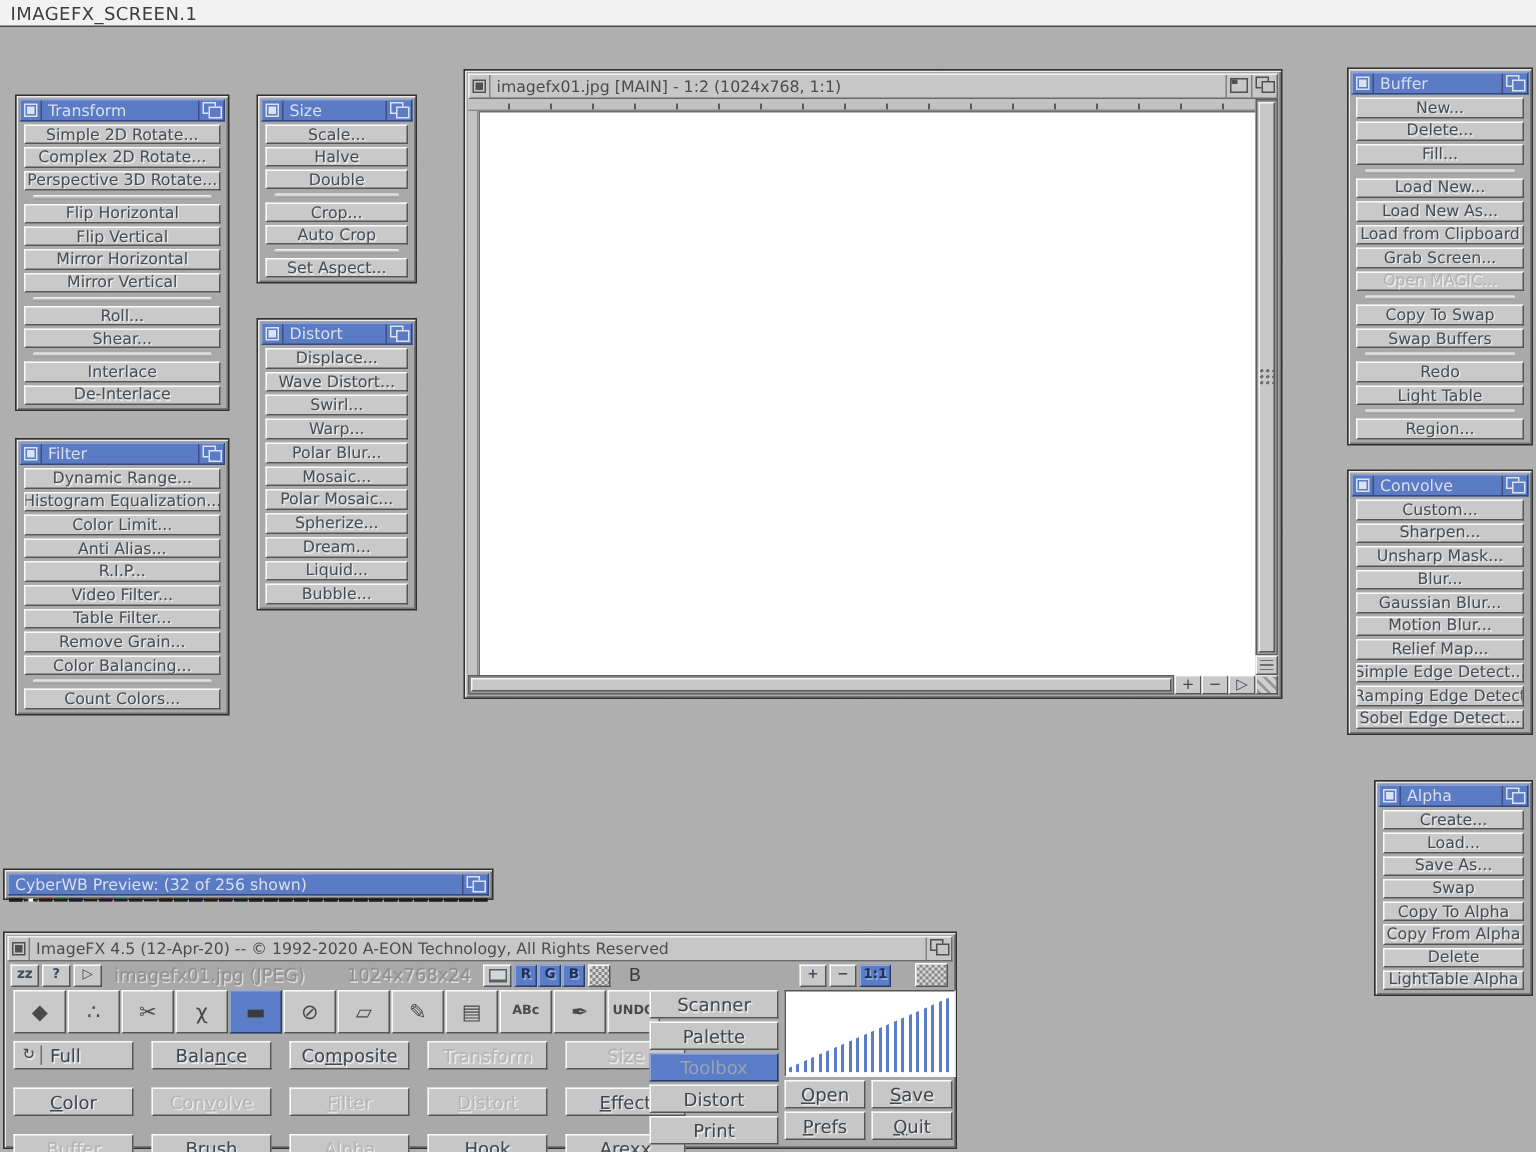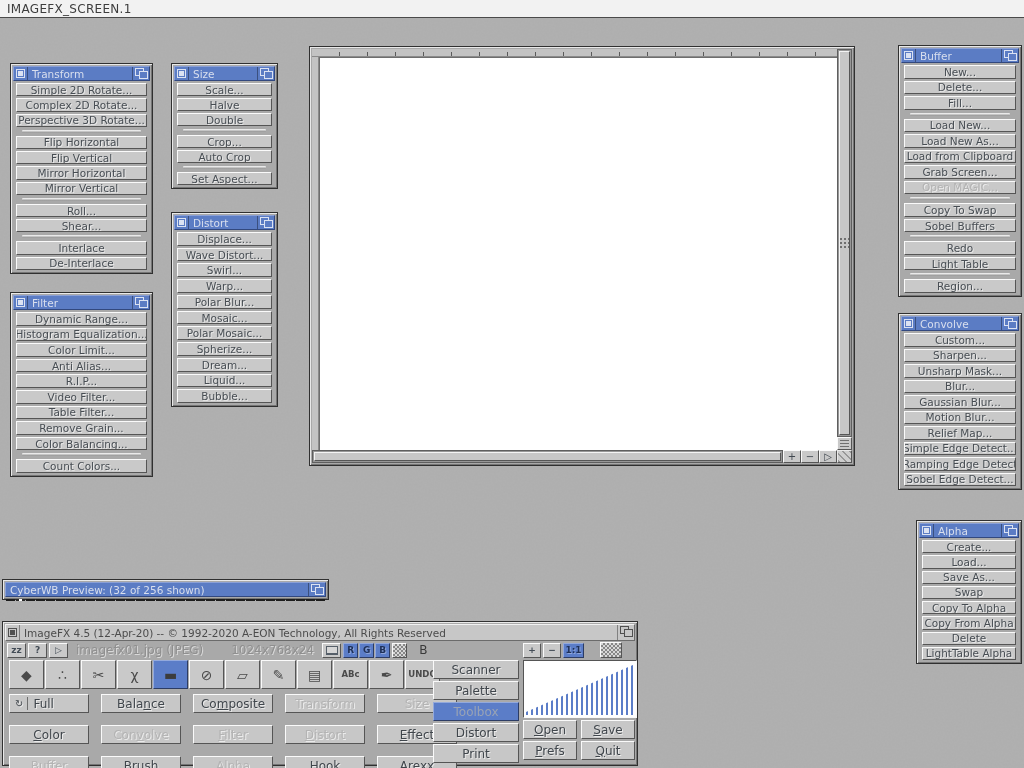--- a/index.html
+++ b/index.html
@@ -53,21 +53,21 @@
   .hbar .sbtn{width:18px;flex:0 0 18px;}
   .rulbtn{flex:0 0 13px;display:flex;align-items:center;justify-content:center;}
   .rulbtn .lines{width:9px;height:7px;background:repeating-linear-gradient(180deg,#6f6f6f 0 1px,transparent 1px 3px);}
   .resize{background:repeating-linear-gradient(45deg,#989898 0 2px,#cecece 2px 5px);border:1px solid;border-color:#e8e8e8 #555 #555 #e8e8e8;cursor:nwse-resize;}
   
   .swrow{flex:1;display:flex;gap:1px;padding:2px 1px 1px;}
   .swatch{flex:1;border:1px solid #1d1d1d;cursor:pointer;}
   .swatch.sel{border:1px dashed #2a2a2a;box-shadow:inset 0 0 0 1px #fff;}
   
   .tb-body{position:relative;flex:1;}
-  .tb-info{position:absolute;left:2px;top:1px;right:13px;height:16px;display:flex;align-items:center;gap:2px;}
+  .tb-info{position:absolute;left:2px;top:1px;right:3px;height:16px;display:flex;align-items:center;gap:2px;}
   .tb-info .sbtn{height:15px;min-width:19px;font-size:9px;font-weight:bold;color:#434c56;}
   .ghost{font-size:12px;color:#8f8f8f;text-shadow:1px 1px 0 #d9d9d9;white-space:nowrap;}
   .blab{font-size:12px;color:#3a3a3a;margin-left:10px;}
   .sbtn.bluebtn{background:#5b7dc8;border-color:#93a9dc #2c3c64 #2c3c64 #93a9dc;color:#1e3058;
                 text-shadow:1px 1px 0 #8fa6d8;min-width:15px;font-size:9px;font-weight:bold;}
   .checker{background:repeating-conic-gradient(#878787 0% 25%,#d8d8d8 0% 50%) 0 0/4px 4px,#c9c9c9;}
   .mon-icon{width:10px;height:6px;border:1px solid #565f69;border-bottom-width:2px;background:#d6d6d6;}
   .tb-tools{position:absolute;left:4px;top:19px;display:flex;gap:1px;}
   .tool{width:33px;height:27px;background:#c9c9c9;border:1px solid;border-color:#fafafa #555 #555 #fafafa;
         display:flex;align-items:center;justify-content:center;cursor:pointer;}
@@ -329,21 +329,21 @@
         <span>Grab Screen...</span>
       </div>
       <div class="wbtn dis">
         <span>Open MAGIC...</span>
       </div>
       <div class="wsep"></div>
       <div class="wbtn">
         <span>Copy To Swap</span>
       </div>
       <div class="wbtn">
-        <span>Sobel Buffers</span>
+        <span>Swap Buffers</span>
       </div>
       <div class="wsep"></div>
       <div class="wbtn">
         <span>Redo</span>
       </div>
       <div class="wbtn">
         <span>Light Table</span>
       </div>
       <div class="wsep"></div>
       <div class="wbtn">
@@ -432,20 +432,34 @@
       <div class="wbtn">
         <span>Delete</span>
       </div>
       <div class="wbtn">
         <span>LightTable Alpha</span>
       </div>
     </div>
 </div>
 
 <div class="win" style="left:309px;top:46px;width:546px;height:420px;z-index:3">
+  <div class="tbar gray tall">
+    <span class="gclose">
+        <b></b>
+      </span>
+    <span class="ttext">imagefx01.jpg [MAIN] - 1:2 (1024x768, 1:1)</span>
+    <span class="gzoom">
+        <i class="z1"></i>
+        <i class="z2"></i>
+      </span>
+    <span class="gdepth">
+        <i class="r1"></i>
+        <i class="r2"></i>
+      </span>
+  </div>
   <div class="iw-body">
     <div class="iw-canvas-area">
       <div class="hruler"></div>
       <div class="vruler"></div>
       <div class="canvas"></div>
     </div>
     <div class="vbar">
       <div class="track">
           <div class="knob">
             <span class="grip"></span>

